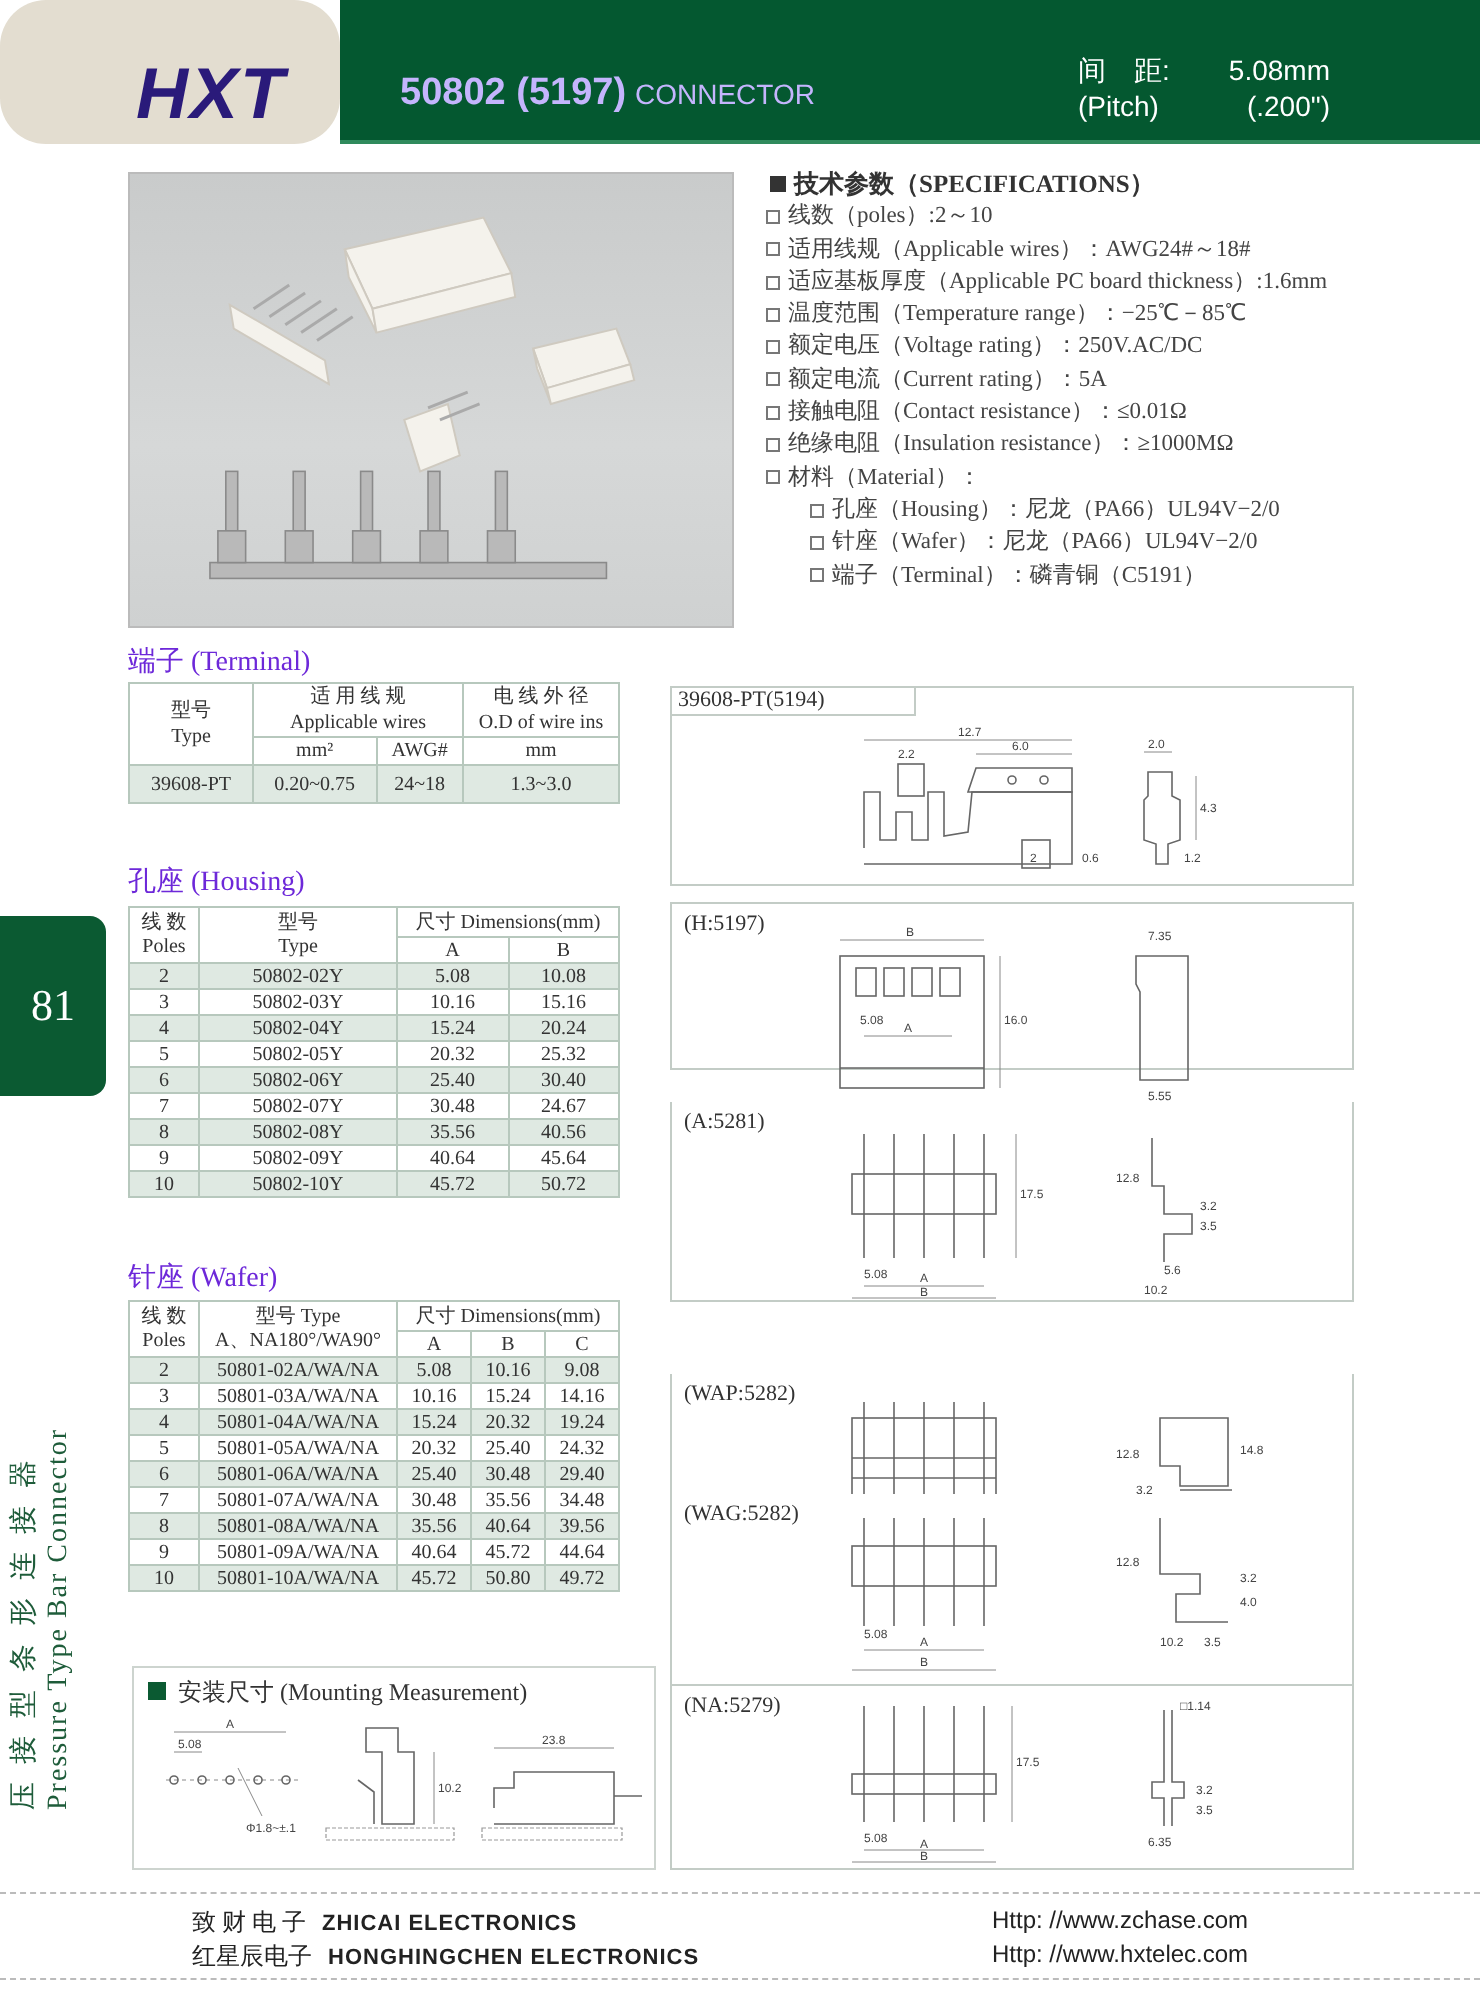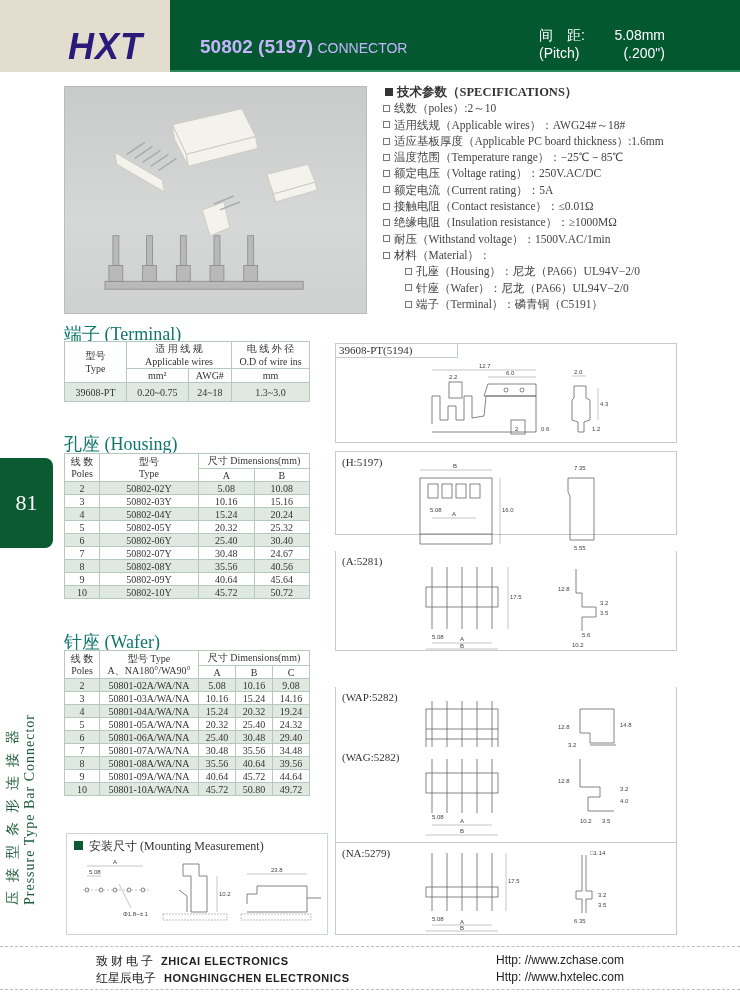--- a/index.html
+++ b/index.html
@@ -1,21 +1,21 @@
 <!DOCTYPE html>
 <html><head>
 <meta charset="utf-8">
 <style>
   * { box-sizing: border-box; margin: 0; padding: 0; }
   html, body { width: 740px; height: 1004px; background: #ffffff; overflow: hidden; }
   body { position: relative; font-family: "Liberation Serif", serif; color: #333; }
 
   
   .hdr { position: absolute; left: 0; top: 0; width: 740px; height: 72px; }
-  .hdr-left { position: absolute; left: 0; top: 0; width: 170px; height: 72px; background: #e3ddd0; }
+  .hdr-left { position: absolute; left: 0; top: 0; width: 170px; height: 72px; background: #e3ddd0; border-radius: 23px; }
   .hdr-right { position: absolute; left: 170px; top: 0; width: 570px; height: 72px; background: #045830; border-bottom: 2px solid #2f8a5c; }
   .logo { position: absolute; left: 68px; top: 26px; font-family: "Liberation Sans", sans-serif; font-weight: bold; font-style: italic; font-size: 36px; color: #2a1a7a; letter-spacing: 1px; }
   .title { position: absolute; left: 30px; top: 36px; color: #c4b5fd; font-family: "Liberation Sans", sans-serif; }
   .title .num { font-size: 19px; font-weight: bold; }
   .title .word { font-size: 14px; }
   .pitch { position: absolute; right: 75px; top: 26px; color: #fff; font-family: "Liberation Sans", sans-serif; font-size: 14px; line-height: 18px; }
   .pitch .row { display: flex; justify-content: space-between; width: 126px; }
 
   
   .photo { position: absolute; left: 64px; top: 86px; width: 303px; height: 228px; background: linear-gradient(180deg,#c9cbcb 0%,#d6d8d8 60%,#cfd1d1 100%); border: 1px solid #bbb; }
@@ -23,21 +23,21 @@
 
   
   .specs { position: absolute; left: 383px; top: 84px; width: 340px; font-size: 11.5px; line-height: 16.3px; color: #444; }
   .specs .head { font-size: 12.5px; font-weight: bold; color: #333; margin-left: 2px; }
   .specs .head .sq { display:inline-block; width:8px; height:8px; background:#333; margin-right:4px; }
   .specs .it { display: flex; align-items: center; }
   .specs .it .cb { display:inline-block; width:7px; height:7px; border:1px solid #777; margin-right:4px; flex-shrink:0; }
   .specs .sub { padding-left: 22px; }
 
   
-  .sec-title { position: absolute; font-size: 18px; color: #0f766e; }
+  .sec-title { position: absolute; font-size: 14px; color: #6d28d9; }
 
   table.tb { position: absolute; border-collapse: collapse; font-size: 10px; text-align: center; color: #333; }
   table.tb td, table.tb th { border: 1px solid #b7c8bd; font-weight: normal; padding: 0; }
   table.tb th { background: #fff; }
   table.tb tr.alt td { background: #dfe9e2; }
   table.tb tr.row td { height: 13px; }
 
   
   .tab81 { position: absolute; left: 0; top: 458px; width: 53px; height: 90px; background: #0b5a32; border-radius: 0 8px 8px 0; color: #fff; font-size: 22px; display: flex; align-items: center; justify-content: center; }
   .vert { position: absolute; left: 4px; top: 905px; transform-origin: 0 0; transform: rotate(-90deg); white-space: nowrap; font-size: 14px; line-height: 17px; color: #1e5c3a; letter-spacing: 1px; }
@@ -156,24 +156,20 @@
   <div class="it">
       <span class="cb"></span>
       <span>接触电阻（Contact resistance）：≤0.01Ω</span>
     </div>
   <div class="it">
       <span class="cb"></span>
       <span>绝缘电阻（Insulation resistance）：≥1000MΩ</span>
     </div>
   <div class="it">
       <span class="cb"></span>
-      <span>耐压（Withstand voltage）：1500V.AC/1min</span>
-    </div>
-  <div class="it">
-      <span class="cb"></span>
       <span>材料（Material）：</span>
     </div>
   <div class="it sub">
       <span class="cb"></span>
       <span>孔座（Housing）：尼龙（PA66）UL94V−2/0</span>
     </div>
   <div class="it sub">
       <span class="cb"></span>
       <span>针座（Wafer）：尼龙（PA66）UL94V−2/0</span>
     </div>

